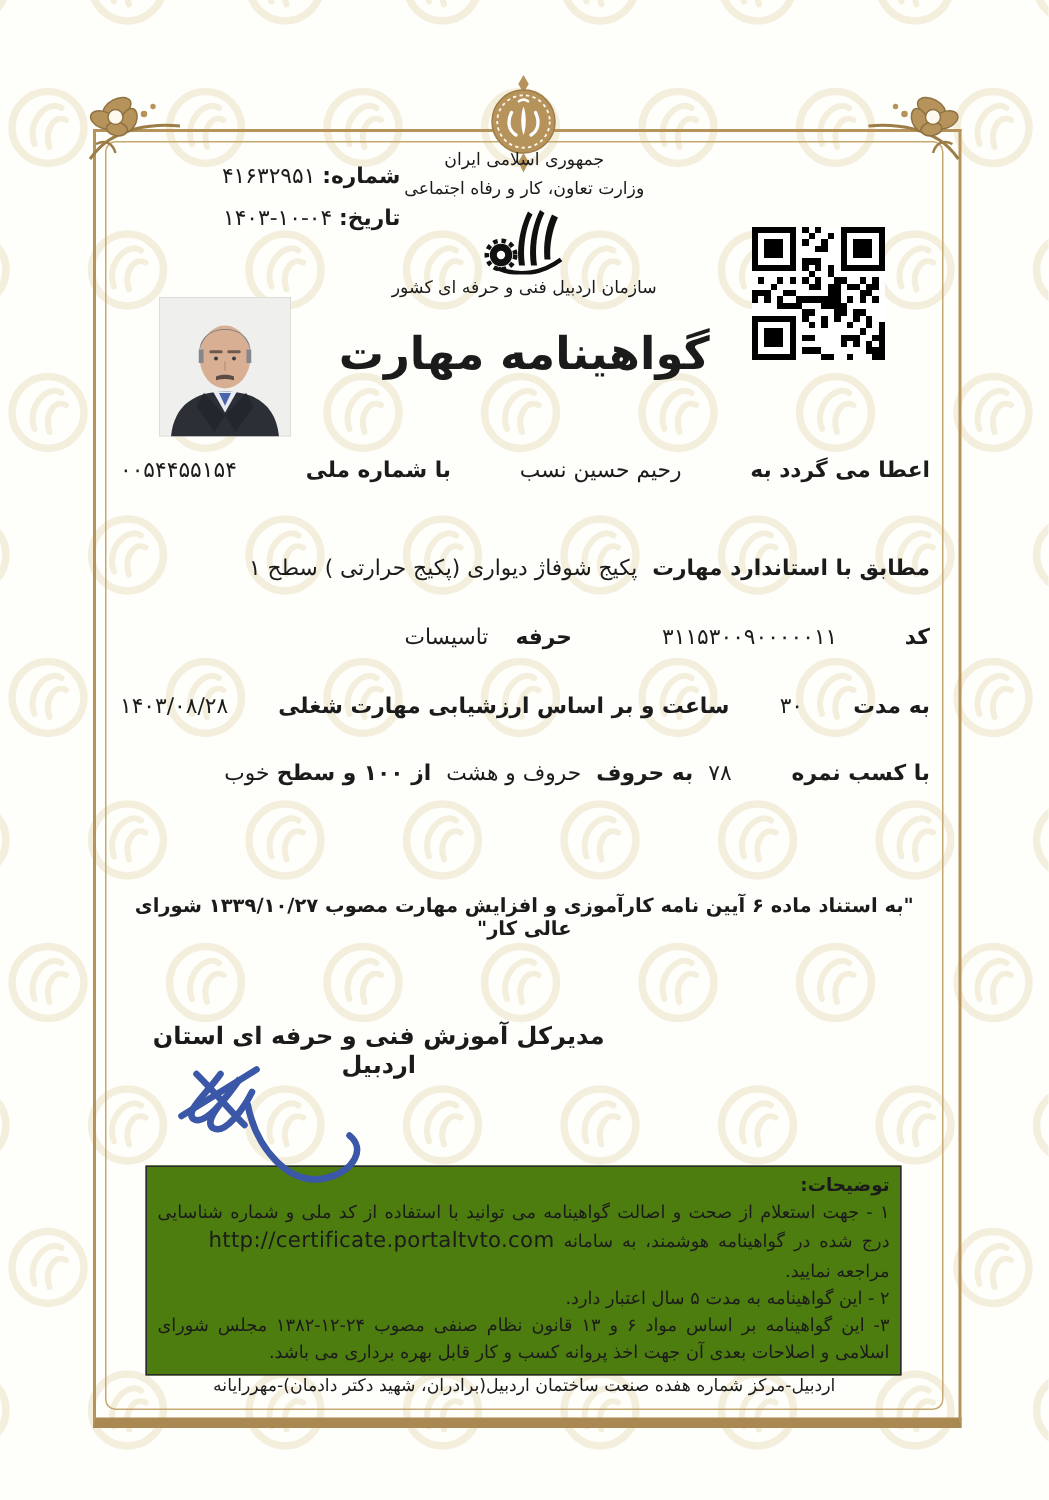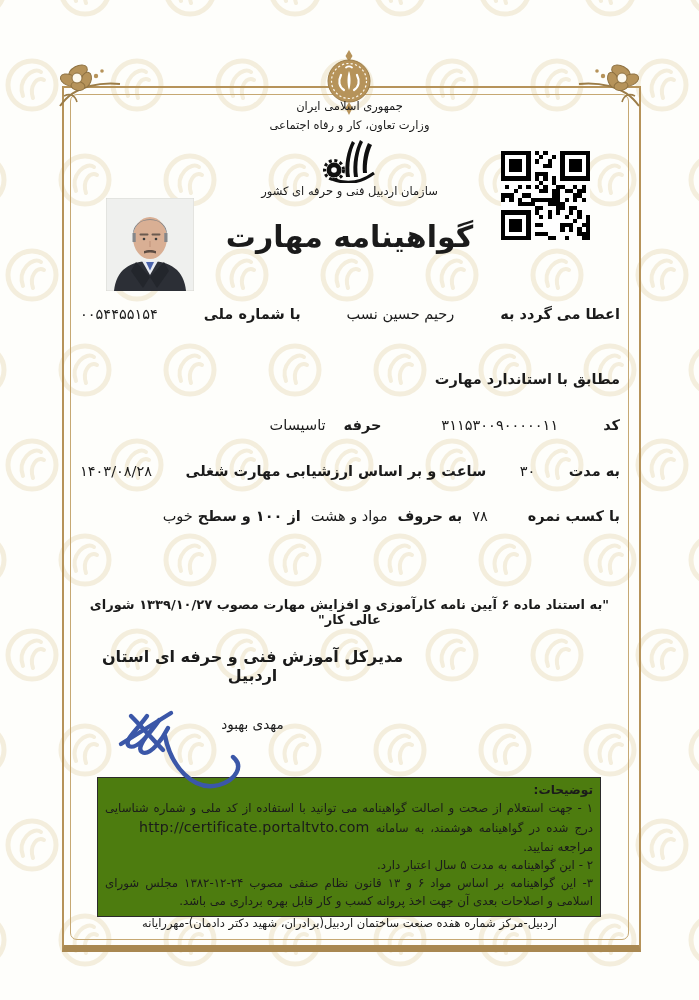--- a/index.html
+++ b/index.html
@@ -29,21 +29,21 @@
   
   .brow{left:80px;right:79px;direction:rtl;display:flex;align-items:baseline;
     font-size:14.5px;white-space:nowrap;z-index:3;}
   .r1{top:306px;justify-content:space-between;}
   .r2{top:371px;}
   .r3{top:417px;}
   .r4{top:463px;justify-content:space-between;}
   .r5{top:508px;}
   .quote{left:78px;right:78px;top:597px;text-align:center;direction:rtl;
     font-size:13px;font-weight:bold;z-index:3;}
-  .sig-title{left:80px;top:647px;width:345px;text-align:center;direction:rtl;
+  .sig-title{left:80px;top:681px;width:345px;text-align:center;direction:rtl;
     font-size:16px;font-weight:bold;z-index:3;}
   .sig-name{left:80px;top:716px;width:345px;text-align:center;direction:rtl;
     font-size:13.5px;z-index:3;}
   #signature-svg{left:103px;top:696px;z-index:5;}
   
   .notes{left:97px;top:777px;width:488px;direction:rtl;background:#4d7c0f;
     border:1.5px solid #2b2b2b;padding:3px 7px 5px 7px;font-size:11.8px;
     line-height:1.52;text-align:justify;z-index:4;}
   .notes .head{font-weight:bold;font-size:12.2px;}
   .notes p{margin:0;}
@@ -204,20 +204,30 @@
     <path d="M10,42 C25,48 40,45 52,36" stroke="#101010" stroke-width="3" fill="none"></path>
     <circle cx="12" cy="33" r="7.5" fill="#101010"></circle>
     <circle cx="12" cy="33" r="2.8" fill="#ffffff"></circle>
     <circle cx="12" cy="33" r="9.5" fill="none" stroke="#101010" stroke-width="3" stroke-dasharray="3 2.6"></circle>
   </svg>
 
   <div class="abs h-small" style="top:184px">سازمان اردبیل فنی و حرفه ای کشور</div>
 
   <div class="abs title">گواهینامه مهارت</div>
 
+  <div class="abs serial">
+    <div class="row">
+      <span class="lbl">شماره:</span>
+      <span class="num ltr">۴۱۶۳۲۹۵۱</span>
+    </div>
+    <div class="row">
+      <span class="lbl">تاریخ:</span>
+      <span class="num ltr">۱۴۰۳-۱۰-۰۴</span>
+    </div>
+  </div>
 
   <svg id="qr-svg" class="abs" style="left:501px;top:151px;z-index:3" width="89" height="89" viewBox="0 0 21 21" shape-rendering="crispEdges">
     <rect x="0" y="0" width="21" height="21" fill="#ffffff"></rect>
   <rect x="8" y="0" width="1" height="1" fill="#000"></rect>
       <rect x="10" y="0" width="1" height="1" fill="#000"></rect>
       <rect x="9" y="1" width="1" height="1" fill="#000"></rect>
       <rect x="12" y="1" width="1" height="1" fill="#000"></rect>
       <rect x="8" y="2" width="1" height="1" fill="#000"></rect>
       <rect x="11" y="2" width="1" height="1" fill="#000"></rect>
       <rect x="10" y="3" width="1" height="1" fill="#000"></rect>
@@ -349,49 +359,49 @@
 
   <div class="abs brow r1">
     <span class="lbl">اعطا می گردد به</span>
     <span>رحیم حسین نسب</span>
     <span class="lbl">با شماره ملی</span>
     <span class="num ltr">۰۰۵۴۴۵۵۱۵۴</span>
   </div>
 
   <div class="abs brow r2">
     <span class="lbl" style="margin-left:10px">مطابق با استاندارد مهارت</span>
+    <span>پکیج شوفاژ دیواری (پکیج حرارتی ) سطح ۱</span>
   </div>
 
   <div class="abs brow r3">
     <span class="lbl" style="margin-left:45px">کد</span>
     <span class="num ltr" style="margin-left:60px">۳۱۱۵۳۰۰۹۰۰۰۰۰۱۱</span>
     <span class="lbl" style="margin-left:18px">حرفه</span>
     <span>تاسیسات</span>
   </div>
 
   <div class="abs brow r4">
     <span class="lbl">به مدت</span>
     <span class="num">۳۰</span>
     <span class="lbl">ساعت و بر اساس ارزشیابی مهارت شغلی</span>
     <span class="num ltr">۱۴۰۳/۰۸/۲۸</span>
   </div>
 
   <div class="abs brow r5">
     <span class="lbl" style="margin-left:40px">با کسب نمره</span>
     <span class="num" style="margin-left:10px">۷۸</span>
     <span class="lbl" style="margin-left:10px">به حروف</span>
-    <span style="margin-left:10px">مواد و هشت</span>
+    <span style="margin-left:10px">حروف و هشت</span>
     <span class="lbl" style="margin-left:5px">از ۱۰۰ و سطح</span>
     <span>خوب</span>
   </div>
 
   <div class="abs quote">"به استناد ماده ۶ آیین نامه کارآموزی و افزایش مهارت مصوب ۱۳۳۹/۱۰/۲۷ شورای عالی کار"</div>
 
   <div class="abs sig-title">مدیرکل آموزش فنی و حرفه ای استان اردبیل</div>
-  <div class="abs sig-name">مهدی بهبود</div>
 
   <svg id="signature-svg" class="abs" width="165" height="112" viewBox="0 0 165 112">
     <g stroke="#3b57a8" stroke-width="4.4" fill="none" stroke-linecap="round">
       <path d="M44,20 C34,34 20,45 26,50 C34,55 50,33 57,23 C47,37 32,51 39,56 C47,61 60,42 65,32"></path>
       <path d="M18,48 L68,17"></path>
       <path d="M28,20 C40,32 52,46 60,54"></path>
       <path d="M62,40 C68,70 90,96 116,89 C133,84 141,70 130,61"></path>
     </g>
   </svg>
 

